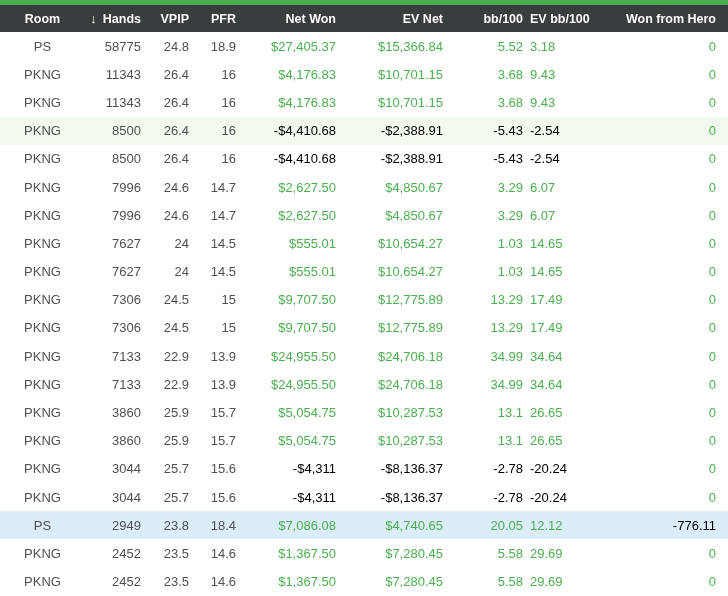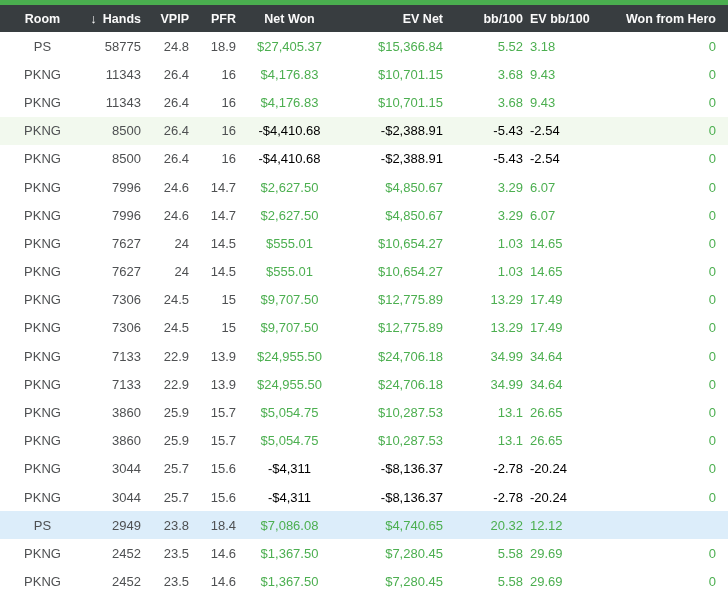--- a/index.html
+++ b/index.html
@@ -21,21 +21,21 @@
   }
   .row.hl-green{background:#f2f9ee;}
   .row.hl-blue{background:#dcedfa;}
   .cell,.hcell{
     box-sizing:border-box;flex:0 0 auto;overflow:hidden;white-space:nowrap;
   }
   .c0{width:85px;text-align:center;}
   .c1{width:63px;text-align:right;padding-right:7px;}
   .c2{width:48px;text-align:right;padding-right:7px;}
   .c3{width:47px;text-align:right;padding-right:7px;}
-  .c4{width:100px;text-align:center;padding-right:7px;}
+  .c4{width:100px;text-align:right;padding-right:7px;}
   .c5{width:107px;text-align:right;padding-right:7px;}
   .c6{width:80px;text-align:right;padding-right:7px;}
   .c7{width:81px;padding-right:7px;}
   .c8{width:117px;text-align:right;padding-right:12px;}
   .pos{color:#4caf50;}
   .neg{color:#000000;}
   .sort-arrow{font-weight:normal;margin-right:6px;font-size:13px;}
 </style>
 </head>
 <body>
@@ -242,22 +242,23 @@
           <div class="cell c7 neg">-20.24</div>
           <div class="cell c8 pos">0</div>
         </div>
         <div class="row hl-blue">
           <div class="cell c0">PS</div>
           <div class="cell c1">2949</div>
           <div class="cell c2">23.8</div>
           <div class="cell c3">18.4</div>
           <div class="cell c4 pos">$7,086.08</div>
           <div class="cell c5 pos">$4,740.65</div>
-          <div class="cell c6 pos">20.32</div>
+          <div class="cell c6 pos">20.05</div>
           <div class="cell c7 pos">12.12</div>
+          <div class="cell c8 neg">-776.11</div>
         </div>
         <div class="row">
           <div class="cell c0">PKNG</div>
           <div class="cell c1">2452</div>
           <div class="cell c2">23.5</div>
           <div class="cell c3">14.6</div>
           <div class="cell c4 pos">$1,367.50</div>
           <div class="cell c5 pos">$7,280.45</div>
           <div class="cell c6 pos">5.58</div>
           <div class="cell c7 pos">29.69</div>

